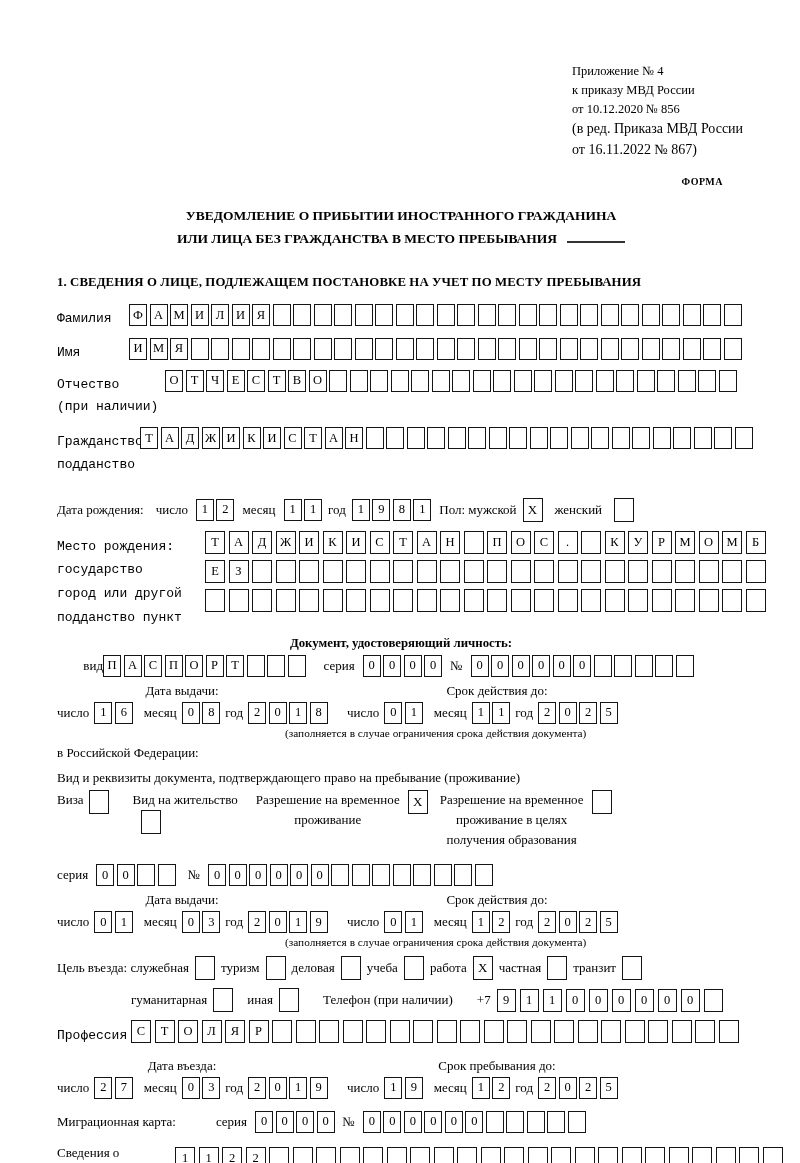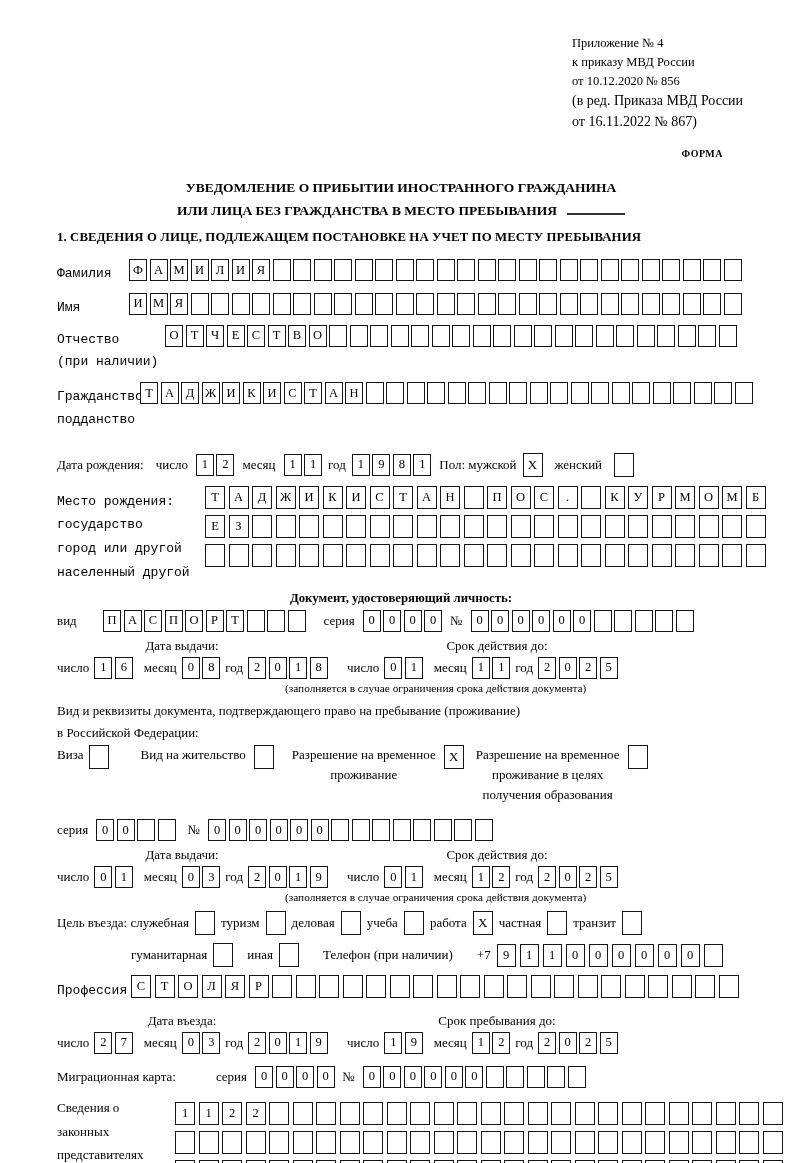--- a/index.html
+++ b/index.html
@@ -1,27 +1,27 @@
 <!DOCTYPE html>
 <html><head>
 <meta charset="utf-8">
 <style>
   html,body { margin:0; padding:0; background:#ffffff; }
   body { width:800px; height:1163px; overflow:hidden; font-family:"Liberation Serif", serif; color:#000; }
   .page { box-sizing:border-box; width:800px; height:1163px; padding:34px 55px 0 57px; position:relative; }
 
   
-  .hdr { margin-left:515px; font-size:12.5px; line-height:1.5; }
+  .hdr { margin-left:515px; font-size:12.5px; line-height:1.5;margin-top:28px; }
   .hdr .small { font-size:14px; }
   .forma { text-align:right; font-weight:bold; font-size:10px; margin:16px 22px 0 0; letter-spacing:0.5px; }
 
   .title { text-align:center; font-weight:bold; font-size:13.5px; line-height:1.7; margin-top:18px; }
   .title .uline { display:inline-block; width:58px; border-bottom:2px solid #333; height:12px; margin-left:10px; }
 
-  .sec1 { font-weight:bold; font-size:12.8px; margin-top:7px; letter-spacing:0.1px; }
+  .sec1 { font-weight:bold; font-size:12.8px; margin-top:24px; letter-spacing:0.1px; }
 
   
   .frow { display:flex; align-items:flex-start; margin-top:7px; }
   .flabel { font-size:13px; flex:none; padding-top:4px; line-height:1.75;font-family:Liberation Mono, monospace; }
   .inline { display:flex; align-items:center; flex-wrap:nowrap; }
   .lbl { font-size:13px; flex:none; }
 
   
   .cells { display:flex; gap:2.5px; flex:none; }
   .cells .cell { box-sizing:border-box; flex:none; width:18px; height:22px; border:1.7px solid #151515;
@@ -50,21 +50,21 @@
   .permits .cells { margin-left:8px; margin-top:0; }
 
   .purpose1, .purpose2 { display:flex; align-items:center; margin-top:8px; font-size:13px; }
   .purpose1 > *, .purpose2 > * { margin-right:6px; flex:none; }
 
   .reps { display:flex; margin-top:8px; }
   .reps .replabel { width:118px; flex:none; font-size:13px; line-height:1.82; }
   .reps .reprows > .cells { margin-top:6px; }
 
   .gap6 { margin-left:6px; } .gap8 { margin-left:8px; } .gap12 { margin-left:12px; }
-  .gap18 { margin-left:18px; } .gap24 { margin-left:32px; } .gap40 { margin-left:40px; }
+  .gap18 { margin-left:18px; } .gap24 { margin-left:24px;flex-direction:column; } .gap40 { margin-left:40px; }
 </style>
 </head>
 <body>
 
 <div class="page">
 
   <div class="hdr">
     <div>Приложение № 4</div>
     <div>к приказу МВД России</div>
     <div>от 10.12.2020 № 856</div>
@@ -253,21 +253,21 @@
     <span class="cells cb gap12">
         <span class="cell"></span>
       </span>
   </div>
 
   <div class="frow" style="margin-top:9px;">
     <span class="flabel" style="width:148px; line-height:1.83;">
       <span>Место рождения:</span><br>
       <span>государство</span><br>
       <span>город или другой</span><br>
-      <span>населенный другой</span>
+      <span>подданство пункт</span>
     </span>
     <span>
       <span class="cells mm">
           <span class="cell">Т</span>
           <span class="cell">А</span>
           <span class="cell">Д</span>
           <span class="cell">Ж</span>
           <span class="cell">И</span>
           <span class="cell">К</span>
           <span class="cell">И</span>
@@ -339,21 +339,21 @@
           <span class="cell"></span>
           <span class="cell"></span>
           <span class="cell"></span>
           <span class="cell"></span>
         </span>
     </span>
   </div>
 
   <div class="dochead">Документ, удостоверяющий личность:</div>
   <div class="inline" style="margin-top:4px;">
-    <span class="lbl" style="width:46px;">вид</span>
+    <span class="lbl" style="width:46px;text-align:right;">вид</span>
     <span class="cells">
         <span class="cell">П</span>
         <span class="cell">А</span>
         <span class="cell">С</span>
         <span class="cell">П</span>
         <span class="cell">О</span>
         <span class="cell">Р</span>
         <span class="cell">Т</span>
         <span class="cell"></span>
         <span class="cell"></span>
@@ -423,22 +423,22 @@
             <span class="cell">2</span>
             <span class="cell">0</span>
             <span class="cell">2</span>
             <span class="cell">5</span>
           </span>
       </span>
     </div>
     <div class="note">(заполняется в случае ограничения срока действия документа)</div>
   </div>
 
+  <div style="font-size:13px; margin-top:6px;">в Российской Федерации:</div>
   <div style="font-size:13px; margin-top:9px;">Вид и реквизиты документа, подтверждающего право на пребывание (проживание)</div>
-  <div style="font-size:13px; margin-top:6px;">в Российской Федерации:</div>
 
   <div class="permits">
     <span class="opt">
       <span class="optlbl">Виза</span>
       <span class="cells cb" style="margin-left:5px;">
           <span class="cell"></span>
         </span>
     </span>
     <span class="opt gap24">
       <span class="optlbl">Вид на жительство</span>

